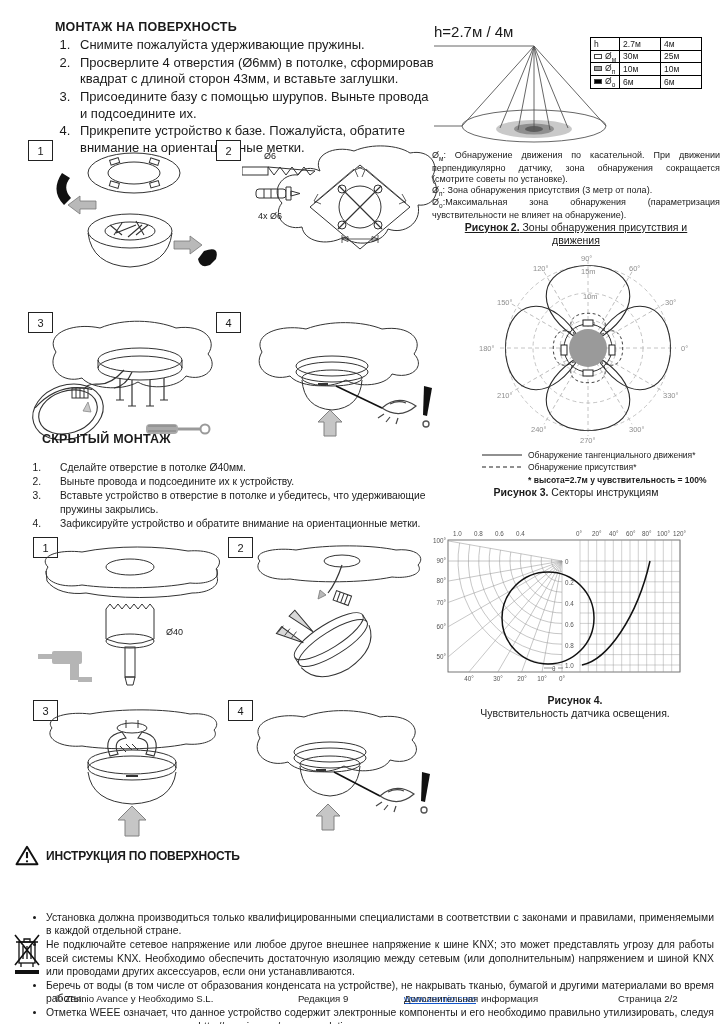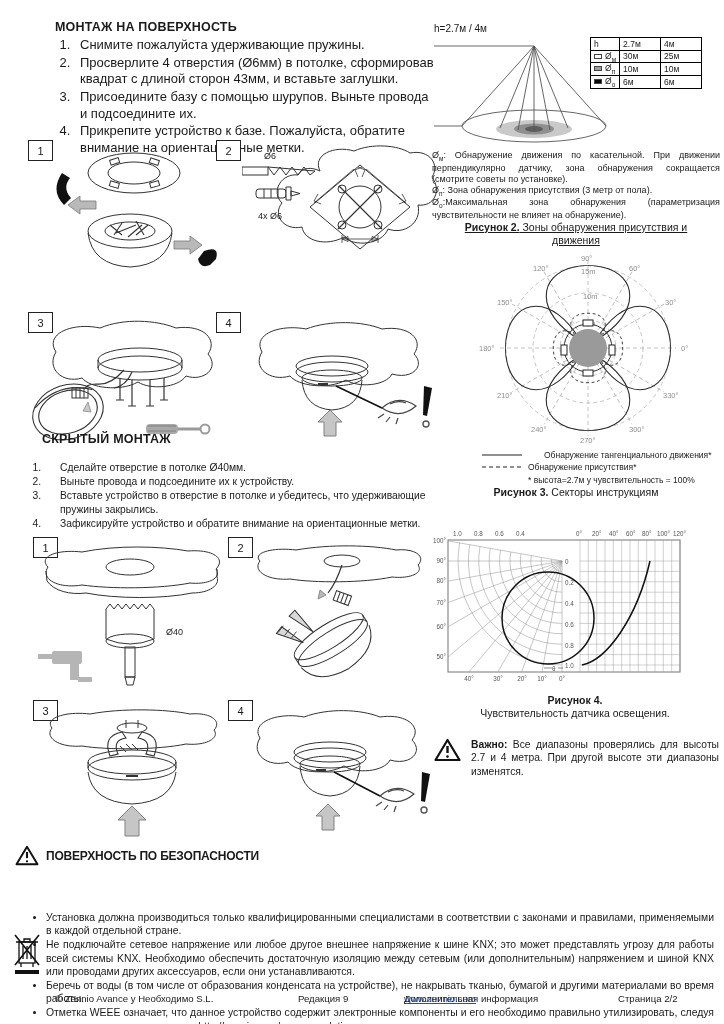--- a/index.html
+++ b/index.html
@@ -23,21 +23,21 @@
   .caption { font-size:10.5px; text-align:center; line-height:1.25; }
   .caption b { font-weight:bold; }
   table.zones { border-collapse:collapse; font-size:8.5px; }
   table.zones td { border:0.9px solid #000; padding:0 3px; height:12.5px; vertical-align:middle; white-space:nowrap; }
   table.zones td.val { width:41px; }
   .sw { display:inline-block; width:8px; height:5px; border:0.8px solid #444; vertical-align:middle; margin-right:3px; }
   .sw-white { background:#ffffff; } .sw-gray { background:#9e9e9e; } .sw-black { background:#000000; }
   sub.oss { font-size:6.5px; }
   .legend { font-size:8.5px; line-height:1.45; }
   .legend-row { display:flex; align-items:center; }
-  .legend-note { padding-left:46px; }
+  .legend-note { padding-left:46px;font-weight:bold; }
   .imp { display:flex; gap:10px; }
   .imp-text { font-size:10.3px; line-height:1.3; text-align:justify; width:248px; }
   .safety-title { font-size:12px; font-weight:bold; letter-spacing:-0.2px; }
   ul.safety { font-size:10.4px; line-height:1.27; text-align:justify; padding-left:14px; }
   ul.safety li { margin-bottom:1px; }
   .footer { position:absolute; left:0; top:993px; width:724px; font-size:9.6px; }
   .footer span { position:absolute; white-space:nowrap; }
   a.link { color:#1155cc; text-decoration:underline; cursor:pointer; }
   svg { display:block; }
   svg text { font-family:"Liberation Sans", sans-serif; }
@@ -263,21 +263,21 @@
       <path d="M150 86 Q158 82 166 85"></path>
       <path d="M144 96 l-6 4 M150 99 l-4 5 M158 100 l-2 6"></path>
     </g>
     <g>
       <path d="M184 66 l8 2 -5 28 -4 -1 z" fill="#111"></path>
       <circle cx="186" cy="104" r="3" fill="none" stroke="#555" stroke-width="1.4"></circle>
     </g>
     <path d="M84 124 v-14 h-6 l12 -12 12 12 h-6 v14 z" fill="#c6c6c6" stroke="#808080" stroke-width="1"></path>
   </svg>
 
-  <div class="abs" style="left:434px; top:23px; font-size:10px;">h=2.7м / 4м</div>
+  <div class="abs" style="left:434px; top:23px; font-size:15px;">h=2.7м / 4м</div>
 
   <svg class="abs" style="left:434px; top:34px;" width="206" height="116" viewBox="0 0 206 116">
     <g stroke="#555" stroke-width="0.9" fill="none">
       <path d="M0 12 H100 M0 92 H28"></path>
       <ellipse cx="100" cy="92" rx="72" ry="16"></ellipse>
     </g>
     <ellipse cx="100" cy="95" rx="38" ry="9" fill="#c9c9c9"></ellipse>
     <ellipse cx="100" cy="95" rx="20" ry="5.5" fill="#8f8f8f"></ellipse>
     <ellipse cx="100" cy="95" rx="9" ry="3" fill="#5d5d5d"></ellipse>
     <g stroke="#555" stroke-width="0.9" fill="none">
@@ -371,21 +371,21 @@
       <rect x="96" y="93" width="6" height="10"></rect>
       <rect x="144" y="93" width="6" height="10"></rect>
     </g>
   </svg>
 
   <div class="legend abs" style="left:482px; top:449px; width:230px;">
     <div class="legend-row">
       <svg width="42" height="6" viewBox="0 0 42 6">
           <line x1="0" y1="3" x2="40" y2="3" stroke="#222" stroke-width="1.2"></line>
         </svg>
-      <span style="margin-left:20px;text-align:right;">Обнаружение тангенциального движения*</span>
+      <span style="margin-left:4px;text-align:right;">Обнаружение тангенциального движения*</span>
     </div>
     <div class="legend-row">
       <svg width="42" height="6" viewBox="0 0 42 6">
           <line x1="0" y1="3" x2="40" y2="3" stroke="#222" stroke-width="1.2" stroke-dasharray="4 3"></line>
         </svg>
       <span style="margin-left:4px;">Обнаружение присутствия*</span>
     </div>
     <div class="legend-note">* высота=2.7м у чувствительность = 100%</div>
   </div>
 
@@ -447,37 +447,27 @@
       <circle cx="116" cy="90" r="46"></circle>
       <path d="M150 137 C175 132 205 90 218 33"></path>
     </g>
   </svg>
 
   <div class="caption abs" style="left:480px; top:694px; width:190px;">
     <b style="display:block;">Рисунок 4.</b>
     <span>Чувствительность датчика освещения.</span>
   </div>
 
-  <div class="imp abs" style="left:434px; top:738px; width:286px;">
-    <svg width="27" height="24" viewBox="0 0 27 24">
-      <path d="M13.5 2 L25.5 22 H1.5 Z" fill="none" stroke="#111" stroke-width="2.2" stroke-linejoin="round"></path>
-      <path d="M13.5 8 v7" stroke="#111" stroke-width="2.4"></path>
-      <circle cx="13.5" cy="18.6" r="1.3" fill="#111"></circle>
-    </svg>
-    <div class="imp-text">
-      <b>Важно:</b><span> Все диапазоны проверялись для высоты 2.7 и 4 метра. При другой высоте эти диапазоны изменятся.</span>
-    </div>
-  </div>
 
   <svg class="abs" style="left:15px; top:845px;" width="24" height="21" viewBox="0 0 27 24">
     <path d="M13.5 2 L25.5 22 H1.5 Z" fill="none" stroke="#111" stroke-width="2.2" stroke-linejoin="round"></path>
     <path d="M13.5 8 v7" stroke="#111" stroke-width="2.4"></path>
     <circle cx="13.5" cy="18.6" r="1.3" fill="#111"></circle>
   </svg>
-  <div class="safety-title abs" style="left:46px; top:849px;">ПОВЕРХНОСТЬ ПО БЕЗОПАСНОСТИ</div>
+  <div class="safety-title abs" style="left:46px; top:849px;">ИНСТРУКЦИЯ ПО ПОВЕРХНОСТЬ</div>
 
   <svg class="abs" style="left:14px; top:933px;" width="26" height="44" viewBox="0 0 26 44">
     <g stroke="#111" stroke-width="1.3" fill="none">
       <rect x="5" y="9" width="16" height="21"></rect>
       <path d="M2 9 H24 M10 9 V6 h6 v3 M9 13 v13 M13 13 v13 M17 13 v13"></path>
       <path d="M7 30 v4 M19 30 v4"></path>
       <path d="M1 2 L25 32 M25 2 L1 32" stroke-width="1.6"></path>
     </g>
     <rect x="1" y="37" width="24" height="4" fill="#111"></rect>
   </svg>

